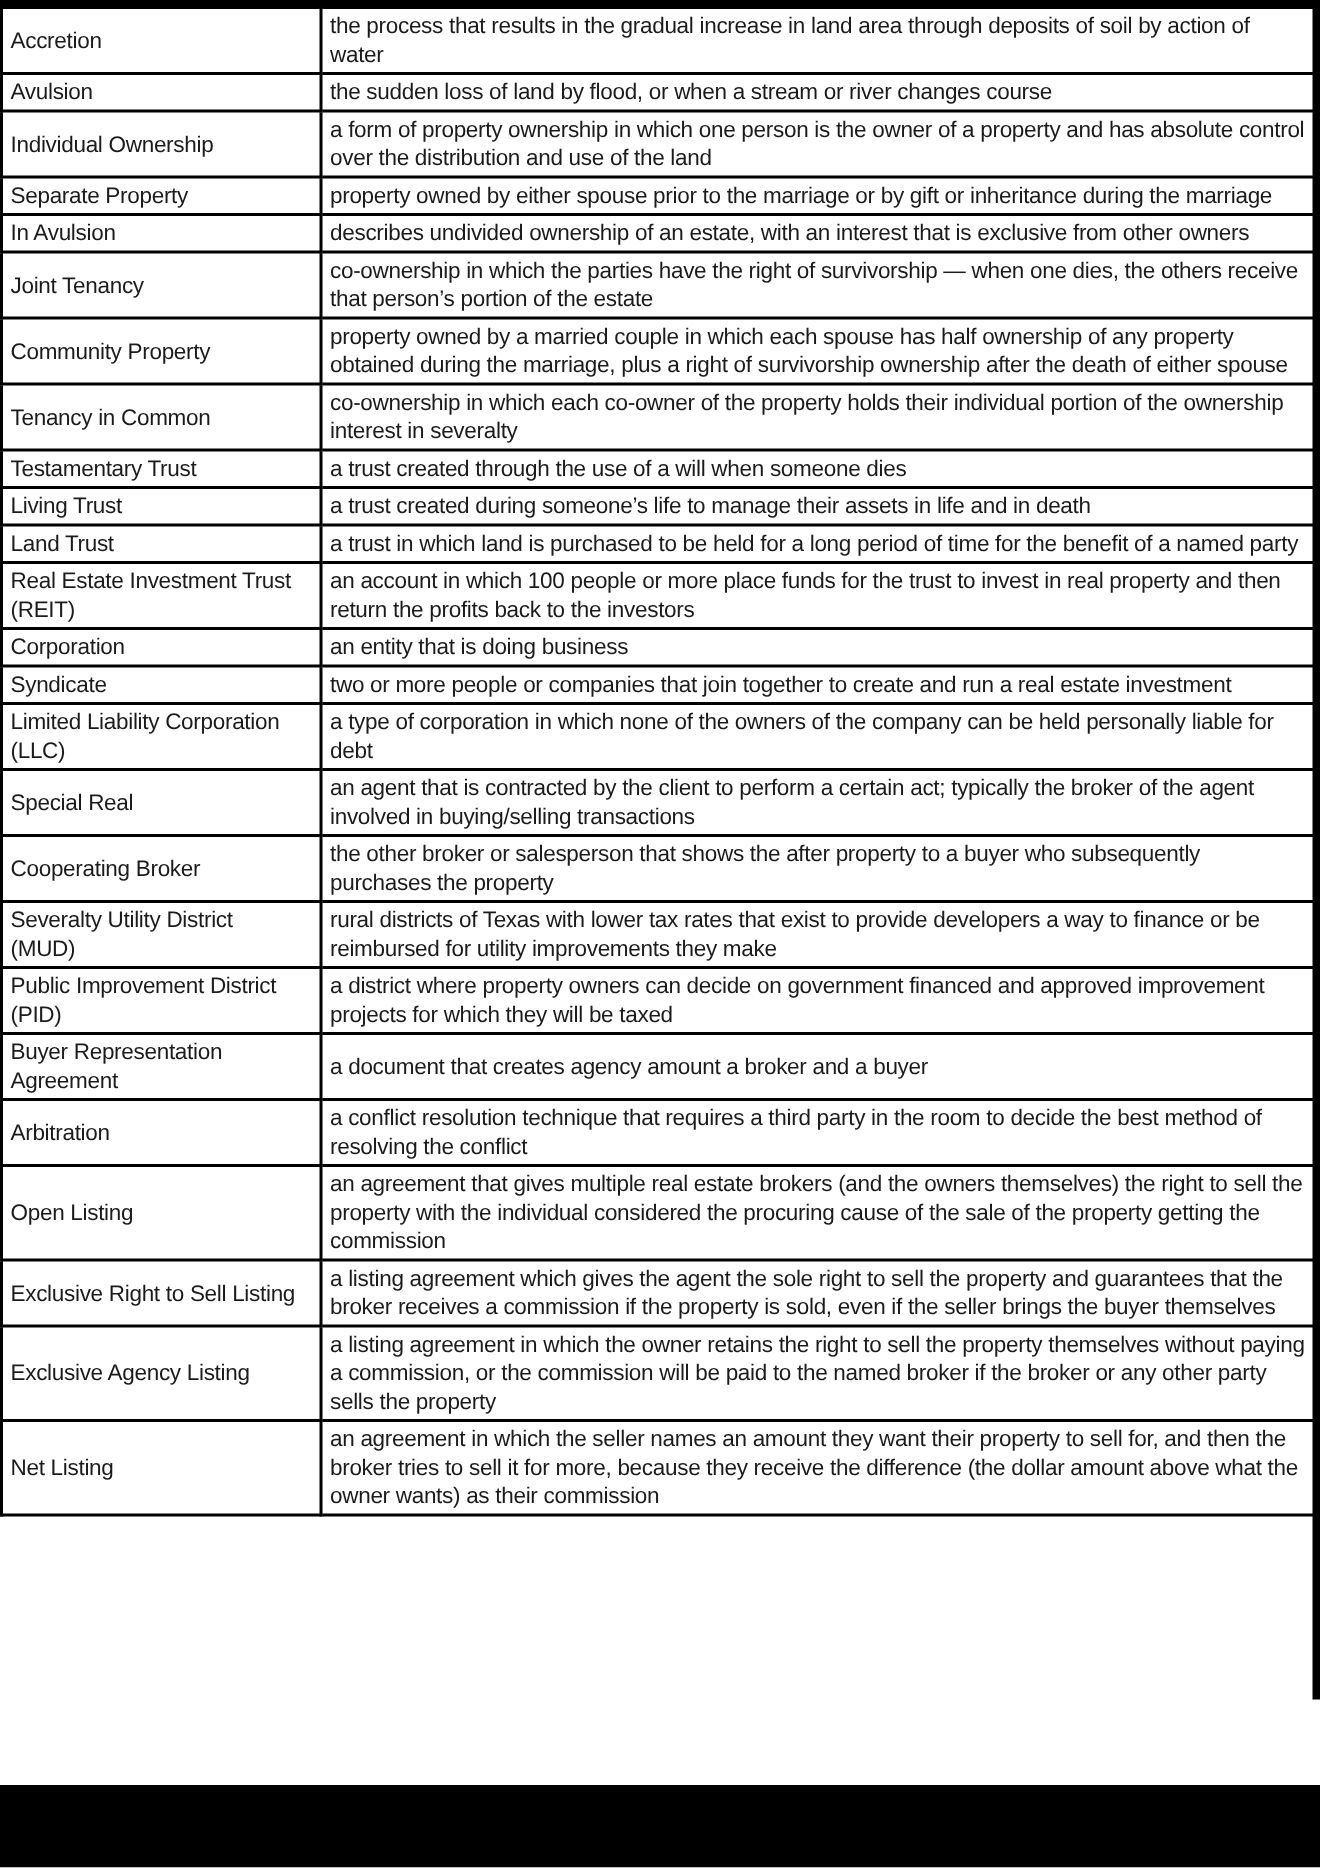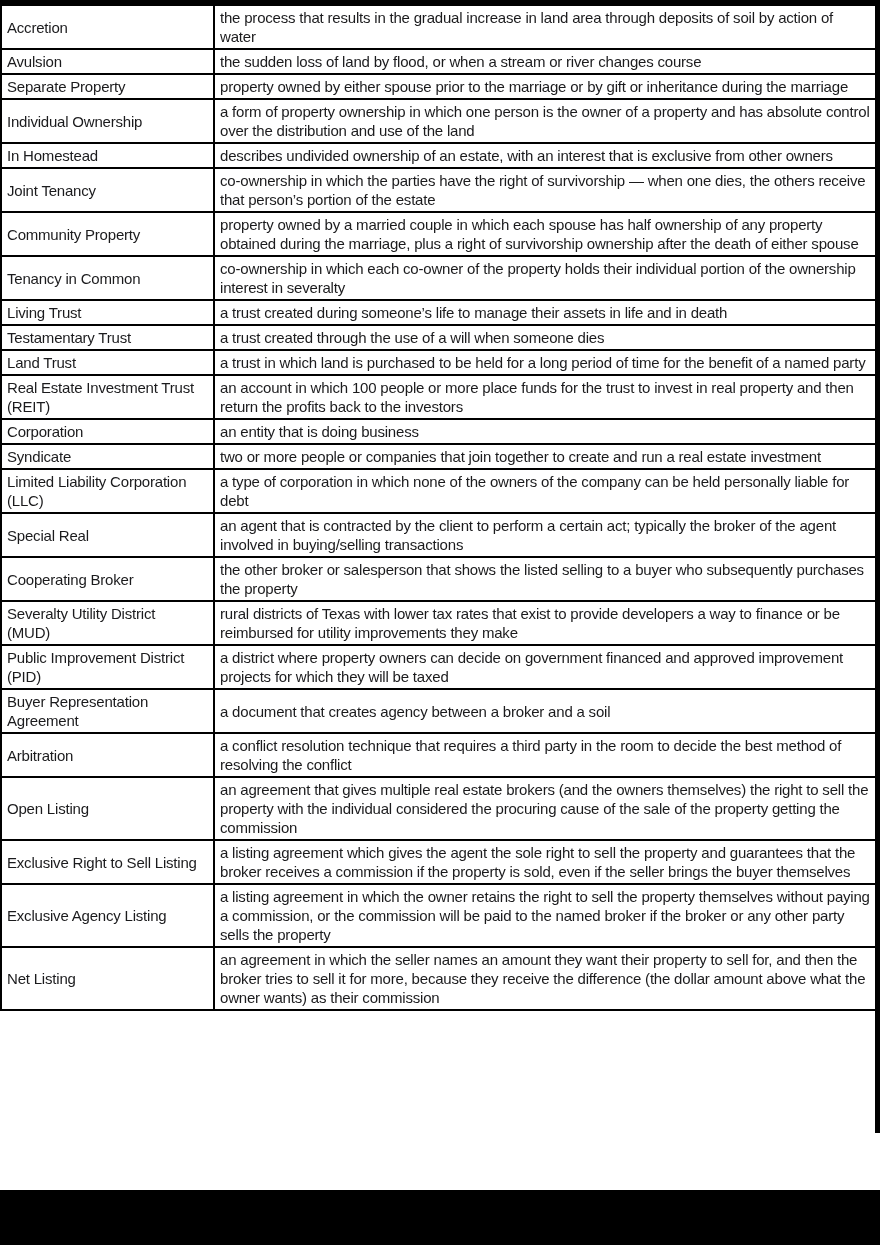--- a/index.html
+++ b/index.html
@@ -78,50 +78,50 @@
   <tbody>
       <tr>
         <td class="term">Accretion</td>
         <td class="def">the process that results in the gradual increase in land area through deposits of soil by action of water</td>
       </tr>
       <tr>
         <td class="term">Avulsion</td>
         <td class="def">the sudden loss of land by flood, or when a stream or river changes course</td>
       </tr>
       <tr>
+        <td class="term">Individual Ownership</td>
+        <td class="def">a form of property ownership in which one person is the owner of a property and has absolute control over the distribution and use of the land</td>
+      </tr>
+      <tr>
         <td class="term">Separate Property</td>
         <td class="def">property owned by either spouse prior to the marriage or by gift or inheritance during the marriage</td>
       </tr>
       <tr>
-        <td class="term">Individual Ownership</td>
-        <td class="def">a form of property ownership in which one person is the owner of a property and has absolute control over the distribution and use of the land</td>
-      </tr>
-      <tr>
-        <td class="term">In Homestead</td>
+        <td class="term">In Avulsion</td>
         <td class="def">describes undivided ownership of an estate, with an interest that is exclusive from other owners</td>
       </tr>
       <tr>
         <td class="term">Joint Tenancy</td>
         <td class="def">co-ownership in which the parties have the right of survivorship — when one dies, the others receive that person’s portion of the estate</td>
       </tr>
       <tr>
         <td class="term">Community Property</td>
         <td class="def">property owned by a married couple in which each spouse has half ownership of any property obtained during the marriage, plus a right of survivorship ownership after the death of either spouse</td>
       </tr>
       <tr>
         <td class="term">Tenancy in Common</td>
         <td class="def">co-ownership in which each co-owner of the property holds their individual portion of the ownership interest in severalty</td>
       </tr>
       <tr>
+        <td class="term">Testamentary Trust</td>
+        <td class="def">a trust created through the use of a will when someone dies</td>
+      </tr>
+      <tr>
         <td class="term">Living Trust</td>
         <td class="def">a trust created during someone’s life to manage their assets in life and in death</td>
-      </tr>
-      <tr>
-        <td class="term">Testamentary Trust</td>
-        <td class="def">a trust created through the use of a will when someone dies</td>
       </tr>
       <tr>
         <td class="term">Land Trust</td>
         <td class="def">a trust in which land is purchased to be held for a long period of time for the benefit of a named party</td>
       </tr>
       <tr>
         <td class="term">Real Estate Investment Trust (REIT)</td>
         <td class="def">an account in which 100 people or more place funds for the trust to invest in real property and then return the profits back to the investors</td>
       </tr>
       <tr>
@@ -135,33 +135,33 @@
       <tr>
         <td class="term">Limited Liability Corporation (LLC)</td>
         <td class="def">a type of corporation in which none of the owners of the company can be held personally liable for debt</td>
       </tr>
       <tr>
         <td class="term">Special Real</td>
         <td class="def">an agent that is contracted by the client to perform a certain act; typically the broker of the agent involved in buying/selling transactions</td>
       </tr>
       <tr>
         <td class="term">Cooperating Broker</td>
-        <td class="def">the other broker or salesperson that shows the listed selling to a buyer who subsequently purchases the property</td>
+        <td class="def">the other broker or salesperson that shows the after property to a buyer who subsequently purchases the property</td>
       </tr>
       <tr>
         <td class="term">Severalty Utility District (MUD)</td>
         <td class="def">rural districts of Texas with lower tax rates that exist to provide developers a way to finance or be reimbursed for utility improvements they make</td>
       </tr>
       <tr>
         <td class="term">Public Improvement District (PID)</td>
         <td class="def">a district where property owners can decide on government financed and approved improvement projects for which they will be taxed</td>
       </tr>
       <tr>
         <td class="term">Buyer Representation Agreement</td>
-        <td class="def">a document that creates agency between a broker and a soil</td>
+        <td class="def">a document that creates agency amount a broker and a buyer</td>
       </tr>
       <tr>
         <td class="term">Arbitration</td>
         <td class="def">a conflict resolution technique that requires a third party in the room to decide the best method of resolving the conflict</td>
       </tr>
       <tr>
         <td class="term">Open Listing</td>
         <td class="def">an agreement that gives multiple real estate brokers (and the owners themselves) the right to sell the property with the individual considered the procuring cause of the sale of the property getting the commission</td>
       </tr>
       <tr>

